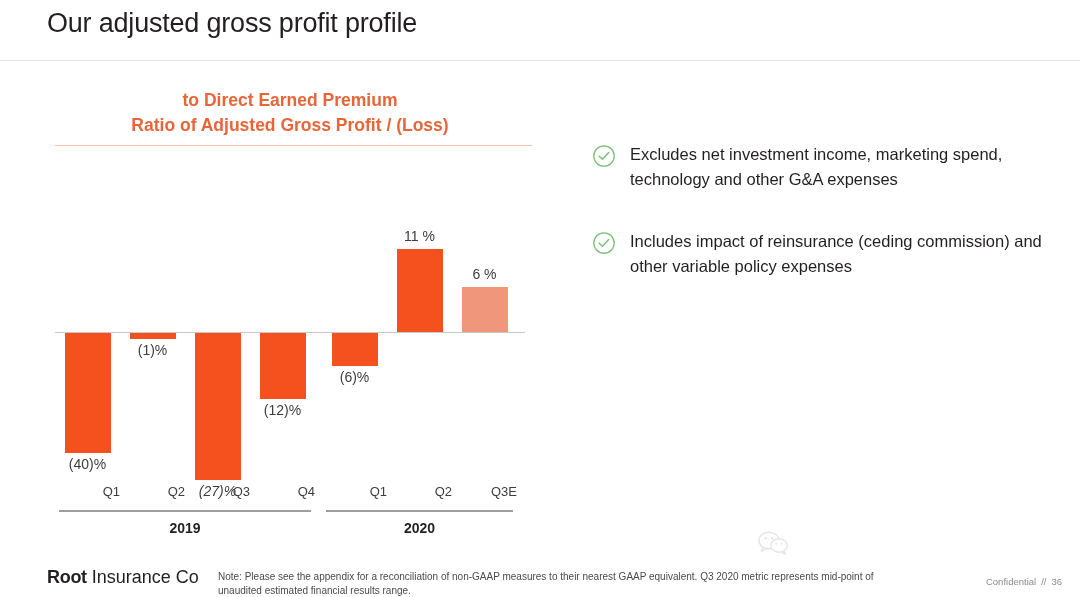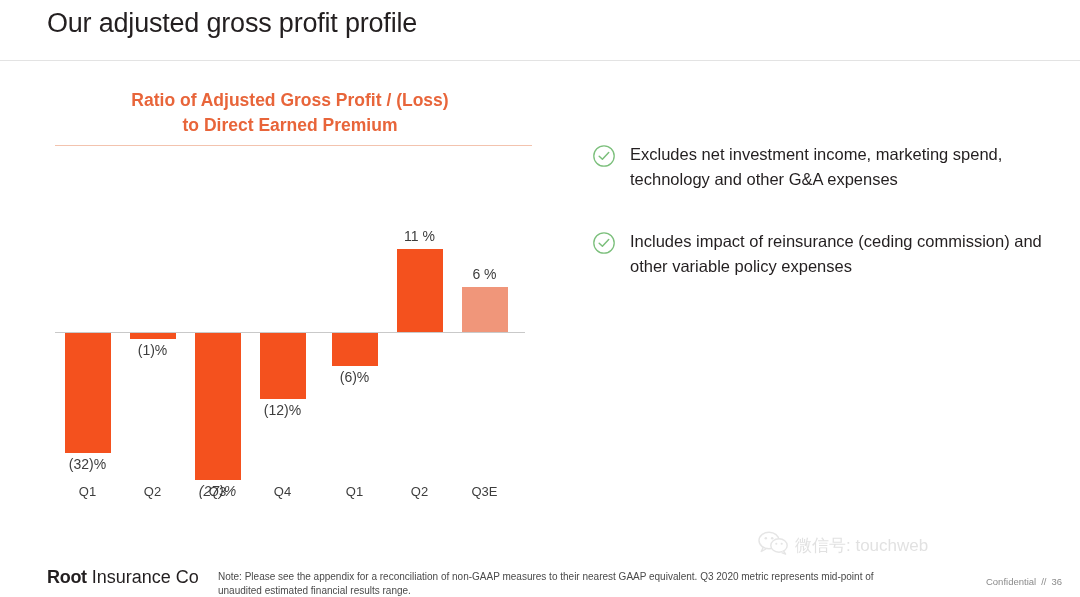--- a/index.html
+++ b/index.html
@@ -104,21 +104,21 @@
   .cat-axis {
     position: relative;
     width: 470px;
     height: 26px;
     margin-top: 2px;
   }
   .cat-tick {
     position: absolute;
     top: 0;
     width: 65px;
-    text-align: center;
+    text-align: right;
     font-size: 13px;
     color: #3d3d3d;
   }
 
   
   .year-axis {
     position: relative;
     width: 470px;
     height: 40px;
   }
@@ -211,31 +211,31 @@
   }
 </style>
 </head>
 <body>
 
 <div class="slide-title">Our adjusted gross profit profile</div>
 <div class="header-rule"></div>
 
 <div class="chart-panel">
   <div class="chart-title">
+    <div>to Direct Earned Premium</div>
     <div>Ratio of Adjusted Gross Profit / (Loss)</div>
-    <div>to Direct Earned Premium</div>
   </div>
   <div class="chart-title-rule"></div>
 
   <div class="plot">
     <div class="zero-line"></div>
     <div id="bars">
         <div class="bar-slot" style="left: 0px;">
           <div class="bar neg" style="height: 119.9px;"></div>
-          <div class="bar-label" style="top: 303.9px;">(32)%</div>
+          <div class="bar-label" style="top: 303.9px;">(40)%</div>
         </div>
         <div class="bar-slot" style="left: 65px;">
           <div class="bar neg" style="height: 5.45px;"></div>
           <div class="bar-label" style="top: 189.45px;">(1)%</div>
         </div>
         <div class="bar-slot" style="left: 130px; font-style: italic;">
           <div class="bar neg" style="height: 147.15px;"></div>
           <div class="bar-label" style="top: 331.15px;">(27)%</div>
         </div>
         <div class="bar-slot" style="left: 195px;">
@@ -262,20 +262,32 @@
         <div class="cat-tick" style="left: 0px;">Q1</div>
         <div class="cat-tick" style="left: 65px;">Q2</div>
         <div class="cat-tick" style="left: 130px;">Q3</div>
         <div class="cat-tick" style="left: 195px;">Q4</div>
         <div class="cat-tick" style="left: 267px;">Q1</div>
         <div class="cat-tick" style="left: 332px;">Q2</div>
         <div class="cat-tick" style="left: 397px;">Q3E</div>
       </div>
   </div>
 
+  <div class="year-axis">
+    <div id="year-groups">
+        <div class="year-group" style="left: 4px; width: 252px;">
+          <div class="year-rule"></div>
+          <div class="year-label">2019</div>
+        </div>
+        <div class="year-group" style="left: 271px; width: 187px;">
+          <div class="year-rule"></div>
+          <div class="year-label">2020</div>
+        </div>
+      </div>
+  </div>
 </div>
 
 <div class="bullets">
   <div id="bullet-items">
       <div class="bullet">
         <span class="check-icon"><svg width="24" height="24" viewBox="0 0 24 24">
             <circle cx="12" cy="12" r="10.2" fill="none" stroke="#7bbf7b" stroke-width="1.3"></circle>
             <path d="M7.2 12.3 L10.4 15.3 L16.7 8.6" fill="none" stroke="#7bbf7b" stroke-width="1.5" stroke-linecap="round" stroke-linejoin="round"></path>
           </svg></span>
         <div class="bullet-text">Excludes net investment income, marketing spend, technology and other G&amp;A expenses</div>
@@ -302,14 +314,13 @@
       <ellipse cx="11" cy="9.5" rx="10" ry="8.3" fill="none" stroke="#c2c2c2" stroke-width="1.4"></ellipse>
       <path d="M5.5 16 L3.2 20.5 L8 18" fill="none" stroke="#c2c2c2" stroke-width="1.4" stroke-linejoin="round"></path>
       <circle cx="7.8" cy="7.2" r="1.25" fill="#c2c2c2"></circle>
       <circle cx="14.2" cy="7.2" r="1.25" fill="#c2c2c2"></circle>
       <ellipse cx="21" cy="14.5" rx="8.2" ry="6.8" fill="#ffffff" stroke="#c2c2c2" stroke-width="1.4"></ellipse>
       <path d="M25.5 19.8 L27.6 23.2 L23.6 21.6" fill="#ffffff" stroke="#c2c2c2" stroke-width="1.4" stroke-linejoin="round"></path>
       <circle cx="18.3" cy="12.8" r="1.05" fill="#c2c2c2"></circle>
       <circle cx="23.7" cy="12.8" r="1.05" fill="#c2c2c2"></circle>
     </svg>
   </span>
-  <span class="watermark-text">微信号: touchweb</span>
 </div>
 
 </body></html>

